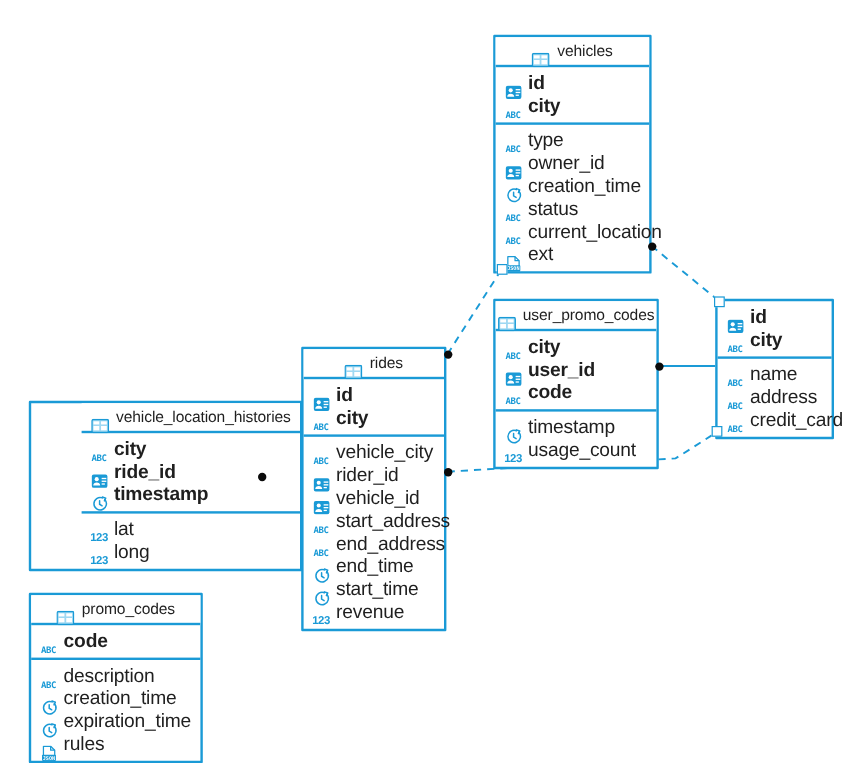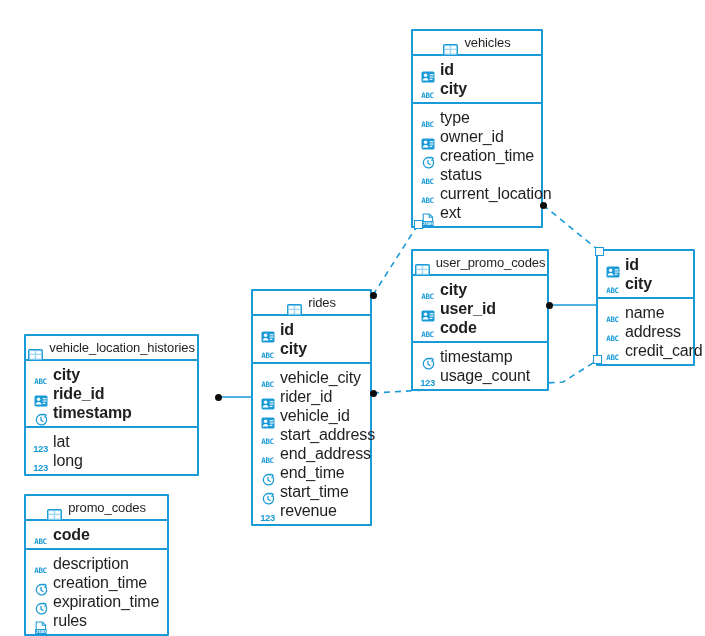--- a/index.html
+++ b/index.html
@@ -430,21 +430,21 @@
           <span class="row-label">start_time</span>
         </div>
         <div class="row">
           <span class="ico">
             <span class="ico-num">123</span>
           </span>
           <span class="row-label">revenue</span>
         </div>
       </div>
     </div>
-    <div class="tbl" style="left: 24px; top: 334px; width: 175px;">
+    <div class="tbl" style="left: 24px; top: 334px; width: 228px; padding-left: 42px;">
       <div class="tbl-header">
         <span class="ico">
           <svg width="15" height="12" viewBox="0 0 15 12">
             <rect x="0.6" y="0.6" width="13.8" height="10.8" rx="1.2" fill="#9fd8f2" stroke="#1a9ad6" stroke-width="1.1"></rect>
             <rect x="1.9" y="2.1" width="4.8" height="2.6" fill="#fff"></rect>
             <rect x="8.2" y="2.1" width="4.8" height="2.6" fill="#fff"></rect>
             <rect x="1.9" y="6.0" width="4.8" height="3.6" fill="#fff"></rect>
             <rect x="8.2" y="6.0" width="4.8" height="3.6" fill="#fff"></rect>
           </svg>
         </span>

